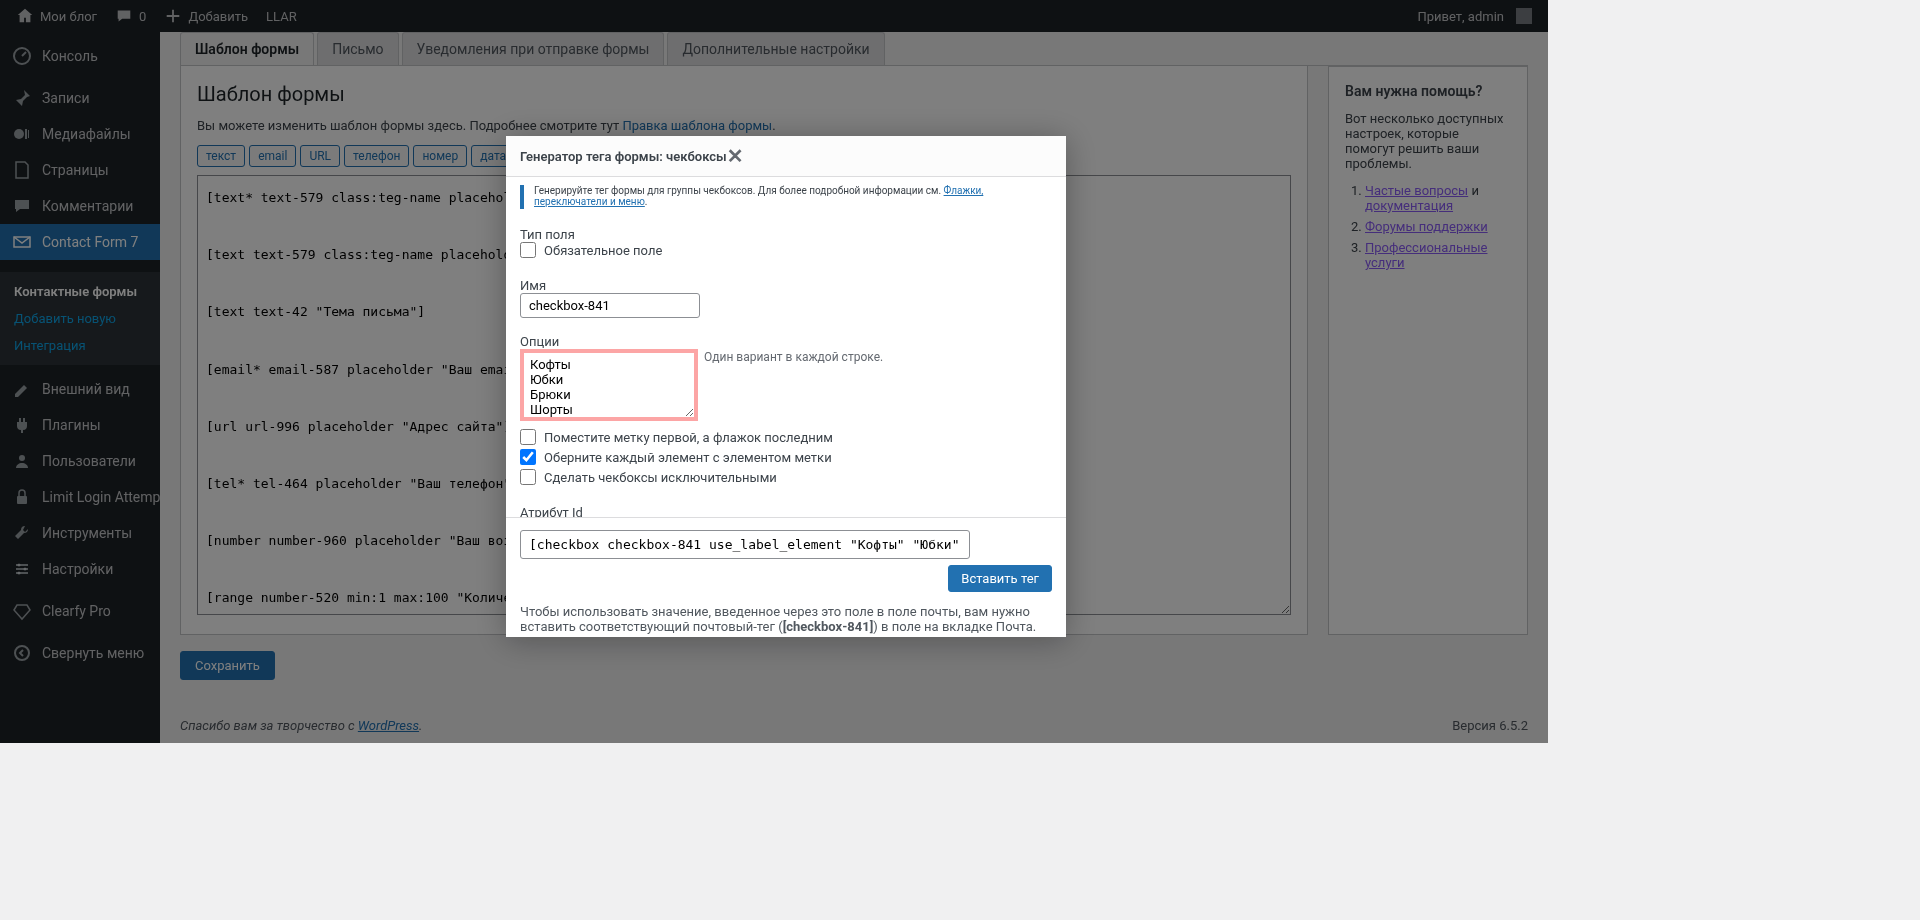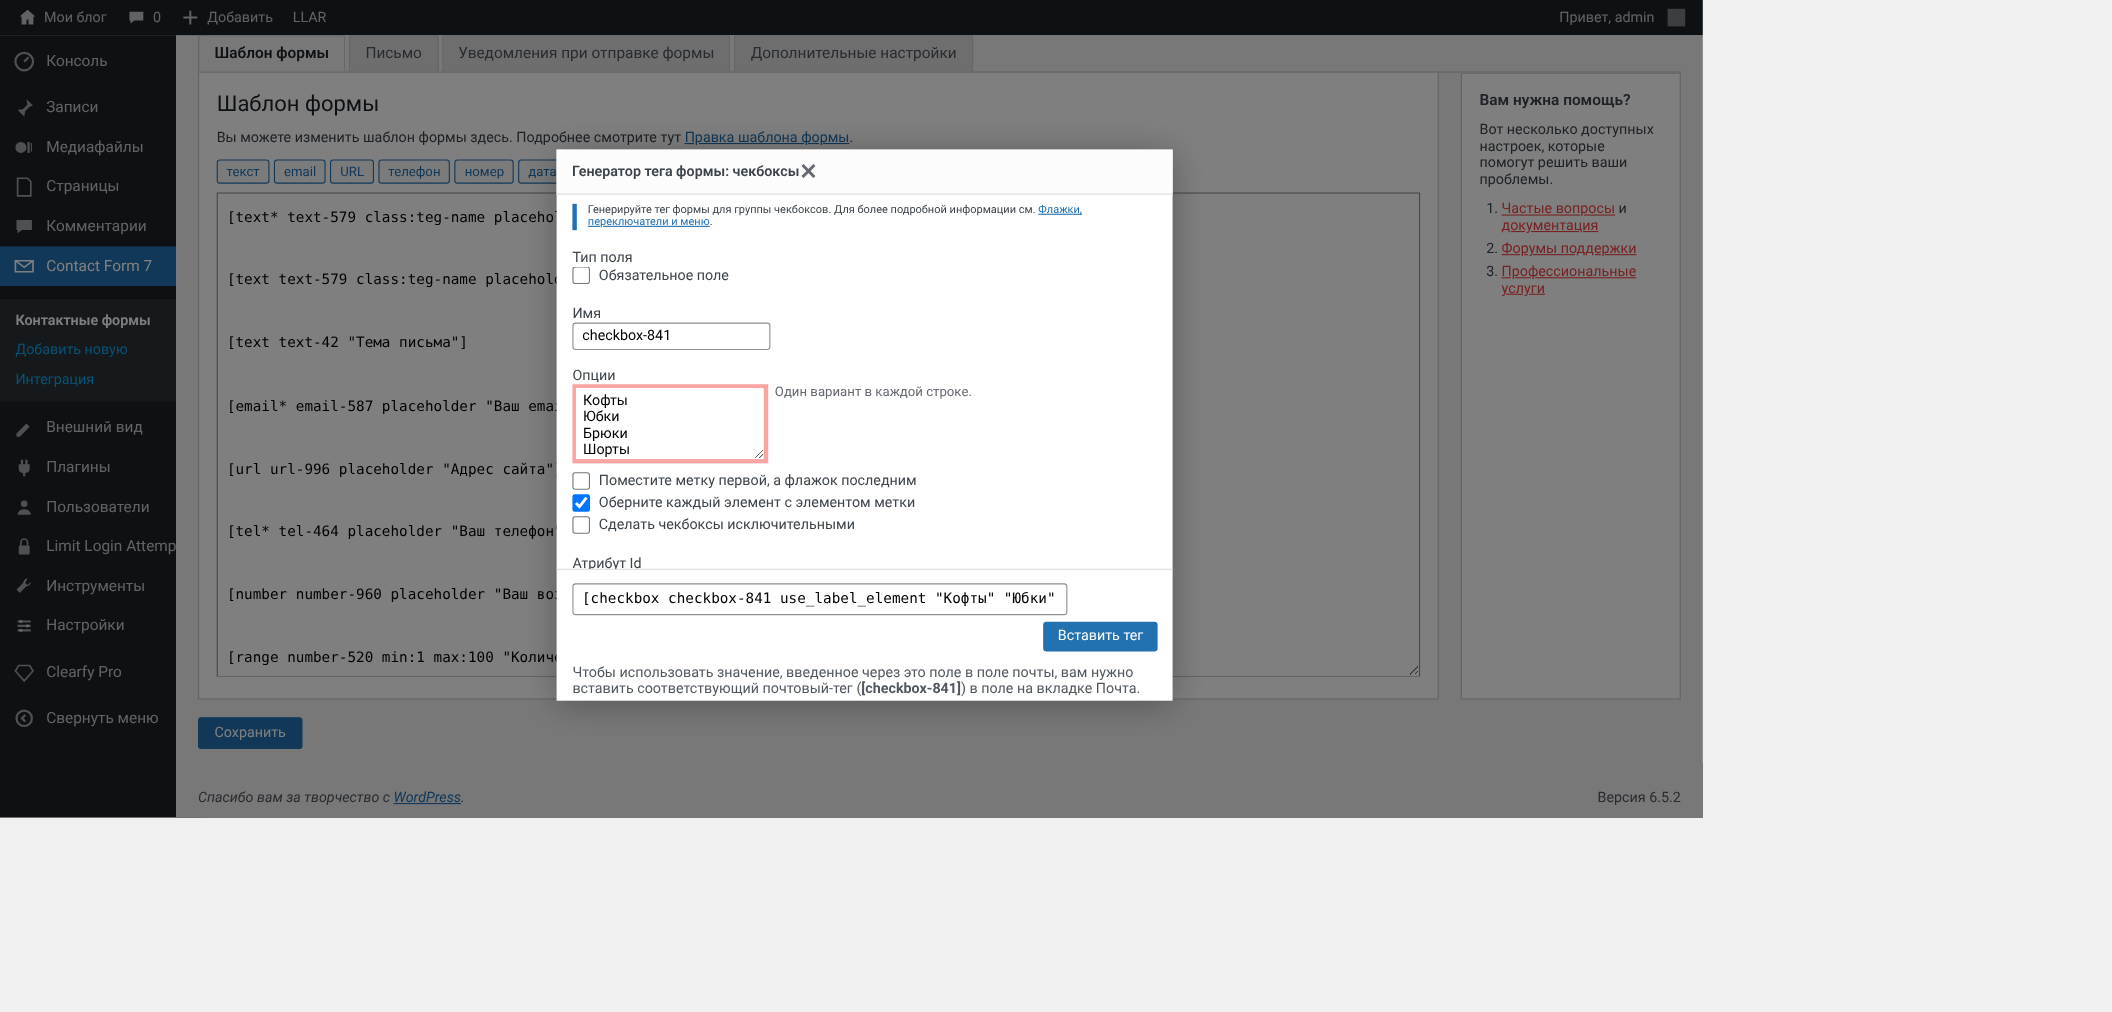--- a/index.html
+++ b/index.html
@@ -29,34 +29,34 @@
 .tabs { display: flex; border-bottom: 1px solid #c3c4c7; }
 .tabs a { padding: 8px 14px; border: 1px solid #c3c4c7; border-bottom: none; background: #dcdcde; color: #50575e; text-decoration: none; margin-right: 3px; font-size: 14px; border-radius: 3px 3px 0 0; }
 .tabs a.active { background: #f0f0f1; border-bottom: 1px solid #f0f0f1; margin-bottom: -1px; font-weight: 600; color: #1d2327; }
 
 .main-wrap { display: flex; gap: 20px; }
 .main-left { flex: 1; border: 1px solid #c3c4c7; padding: 16px; background: #fff; margin-top: -1px; }
 .main-right { width: 200px; padding: 16px; border: 1px solid #c3c4c7; background: #fff; }
 
 .main-left h2 { font-size: 20px; font-weight: 400; color: #1d2327; margin-bottom: 12px; }
 .main-left .desc { font-size: 13px; color: #3c434a; margin-bottom: 12px; }
-.main-left .desc a { color: #2271b1; text-decoration: underline; }
+.main-left .desc a { color: #2271b1; }
 
 .tag-buttons { display: flex; flex-wrap: wrap; gap: 4px; margin-bottom: 8px; }
 .tag-buttons a { border: 1px solid #2271b1; color: #2271b1; padding: 3px 8px; text-decoration: none; font-size: 12px; border-radius: 3px; background: #f6f7f7; }
 
 textarea.form-template { width: 100%; height: 440px; border: 1px solid #8c8f94; padding: 8px; font-family: Consolas, Monaco, monospace; font-size: 13px; line-height: 2.2; resize: vertical; background: #fff; }
 
 .save-btn { background: #2271b1; color: #fff; border: 1px solid #2271b1; padding: 6px 14px; font-size: 13px; border-radius: 3px; margin-top: 16px; cursor: pointer; }
 
 .help-box h3 { font-size: 14px; font-weight: 600; margin-bottom: 12px; }
 .help-box p { font-size: 13px; margin-bottom: 12px; }
 .help-box ol { padding-left: 20px; }
 .help-box li { margin-bottom: 6px; font-size: 13px; }
-.help-box a { color: #ef4444; text-decoration: underline; }
+.help-box a { color: #8b5cf6; text-decoration: underline; }
 
 .footer { position: absolute; bottom: 0; left: 160px; right: 0; padding: 10px 20px; display: flex; justify-content: space-between; font-size: 13px; color: #50575e; font-style: italic; }
 .footer a { color: #2271b1; text-decoration: underline; }
 .footer .version { font-style: normal; }
 
 
 .modal-overlay { position: absolute; inset: 0; background: rgba(0,0,0,0.5); z-index: 100; }
 .modal { position: absolute; left: 506px; top: 136px; width: 560px; background: #fff; z-index: 101; box-shadow: 0 3px 30px rgba(0,0,0,.3); }
 .modal-header { background: #fcfcfc; border-bottom: 1px solid #dcdcde; padding: 8px 14px; display: flex; justify-content: flex-start; align-items: center; font-size: 13px; font-weight: 600; }
 .modal-close { cursor: pointer; color: #646970; font-size: 20px; }

